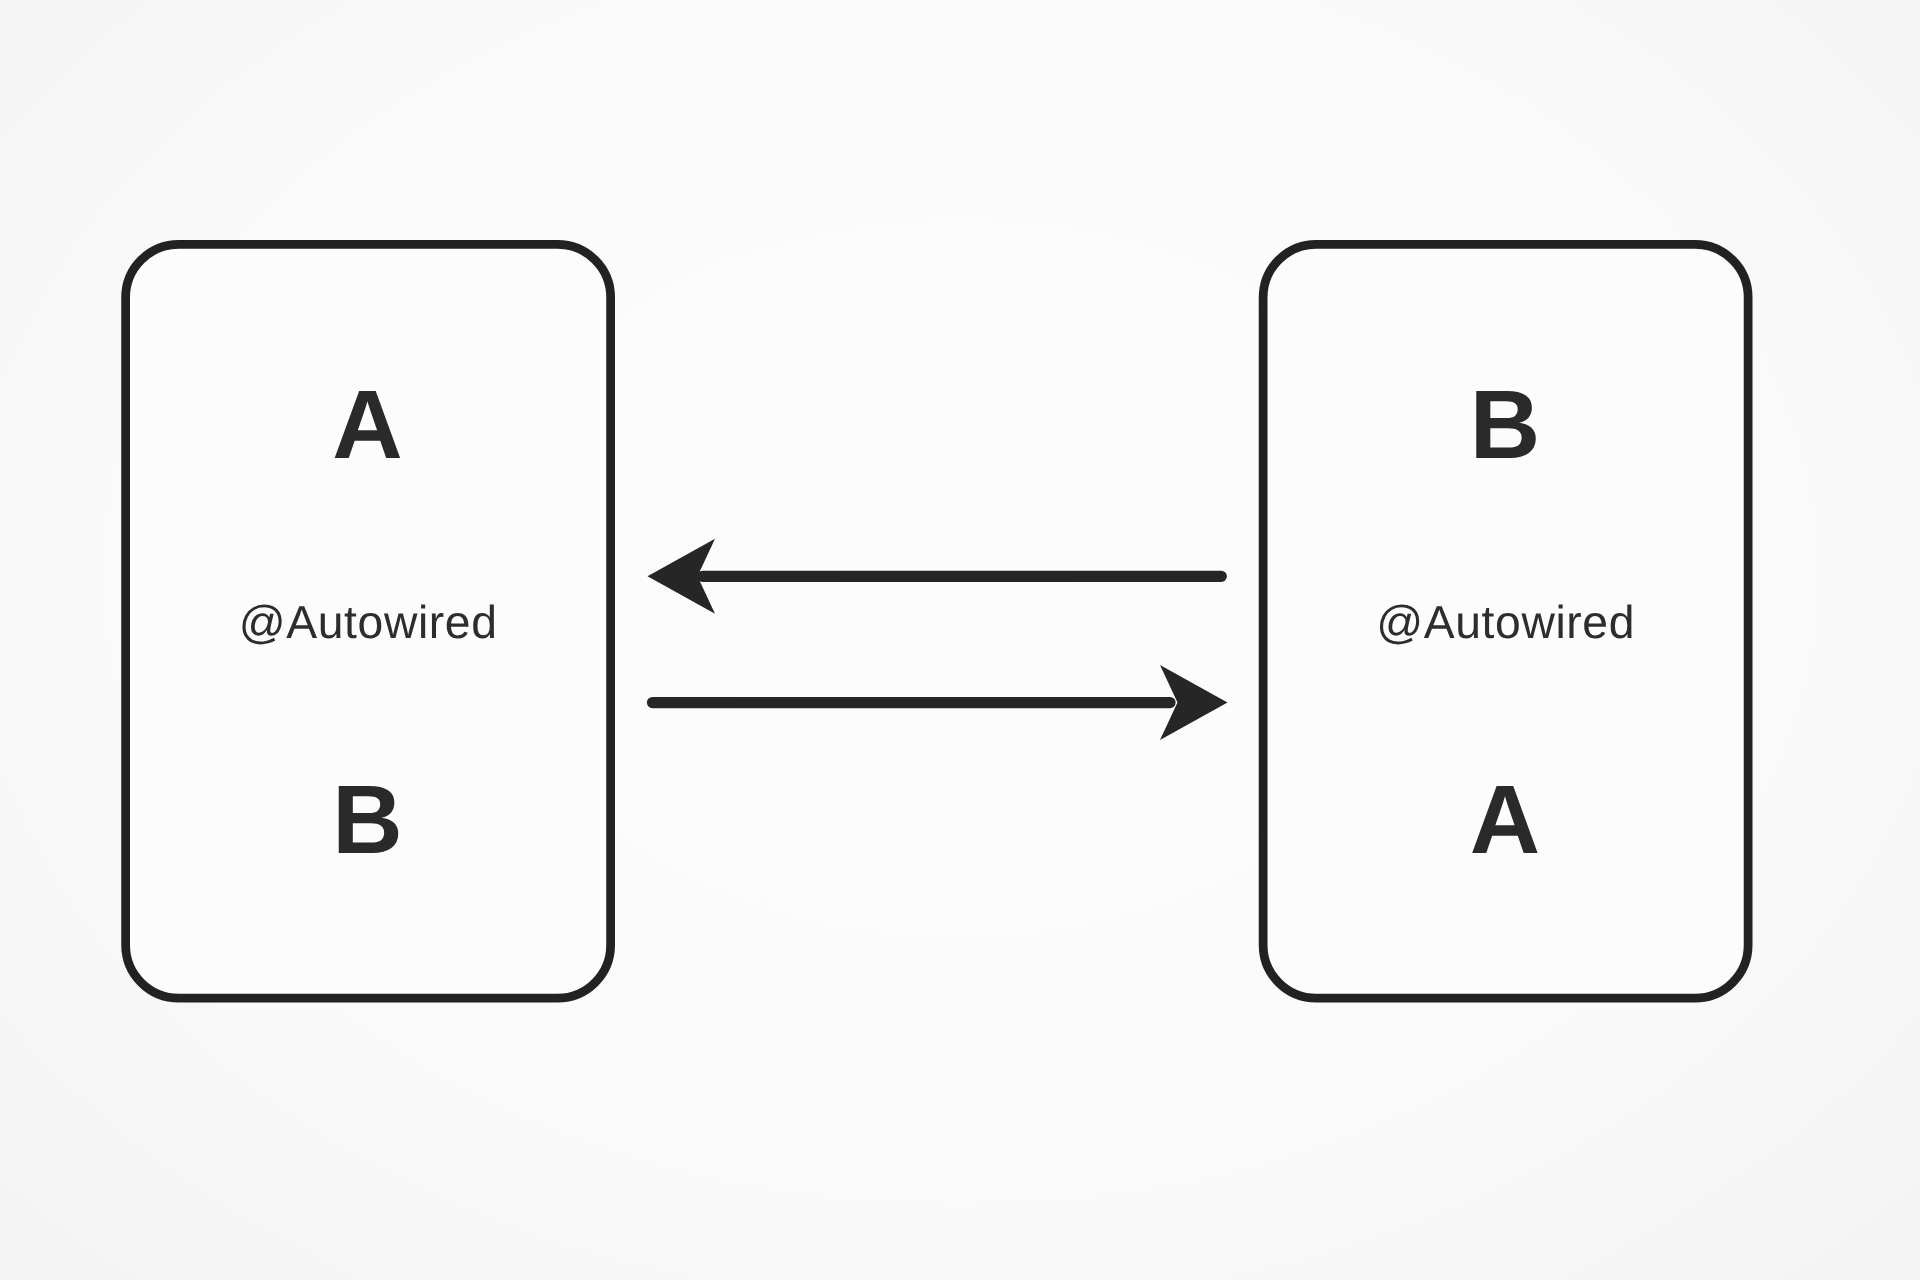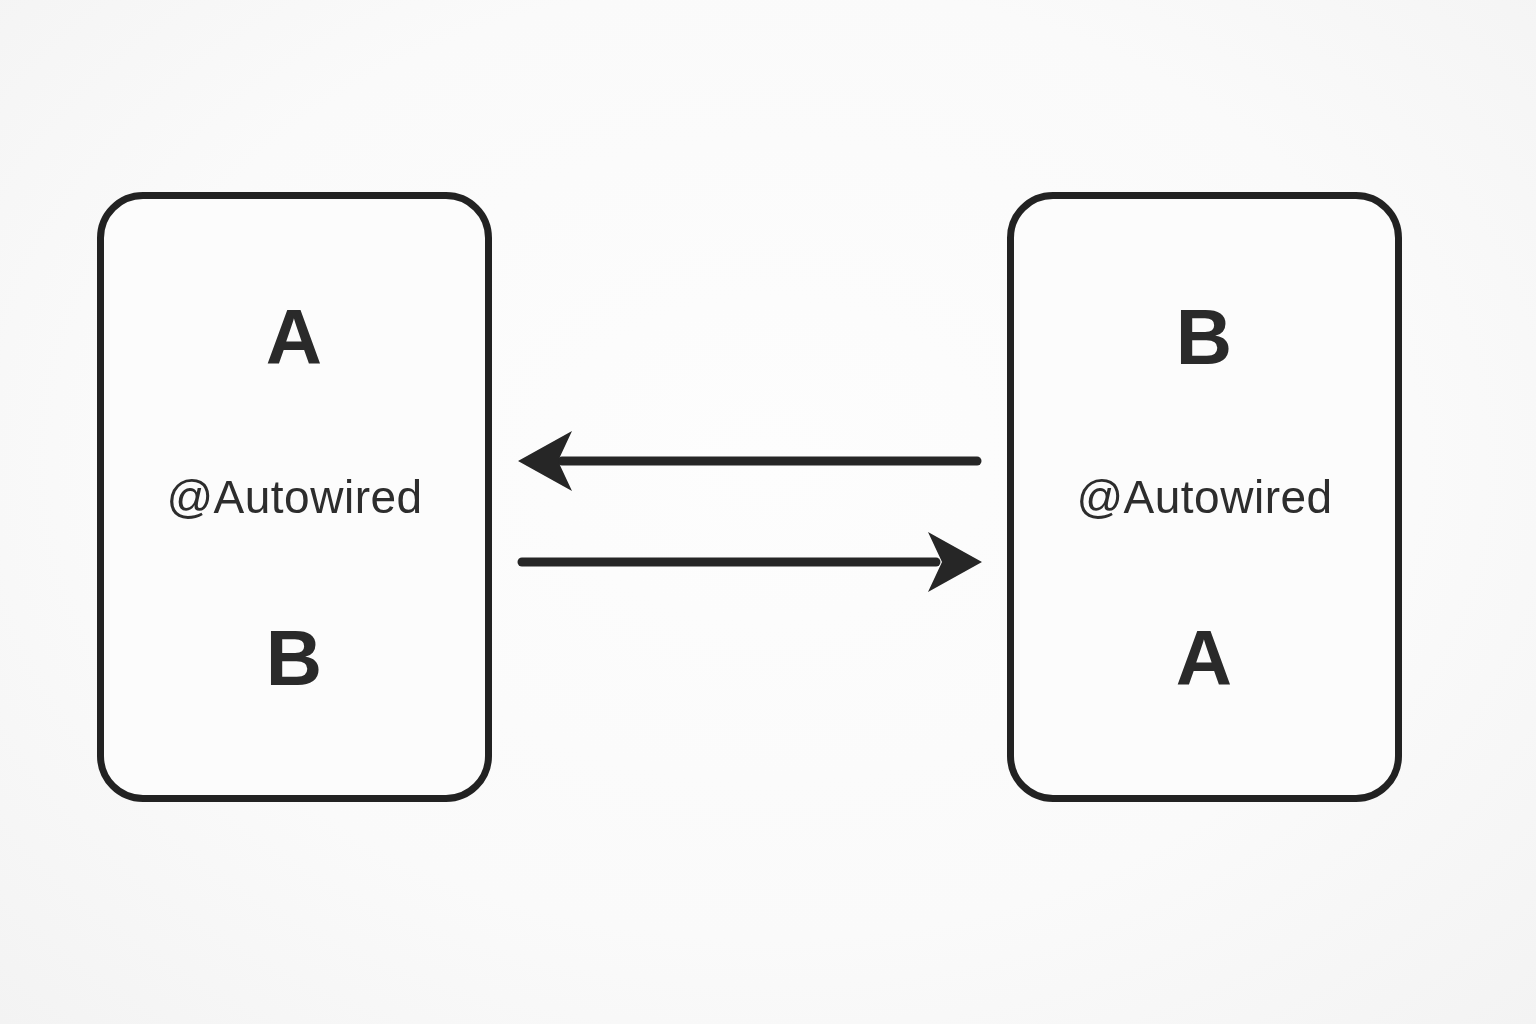--- a/index.html
+++ b/index.html
@@ -32,21 +32,21 @@
   .node-box.left  { left: 97px; }
   .node-box.right { left: 1007px; }
   .class-label {
     font-size: 78px;
     font-weight: 700;
     color: #2a2a2a;
     line-height: 1;
     letter-spacing: 1px;
   }
   .annotation-label {
-    font-size: 46px;
+    font-size: 37px;
     font-weight: 400;
     color: #2d2d2d;
     line-height: 1;
     letter-spacing: 0.5px;
   }
   .arrow-layer {
     position: absolute;
     left: 0;
     top: 0;
     width: 1536px;

